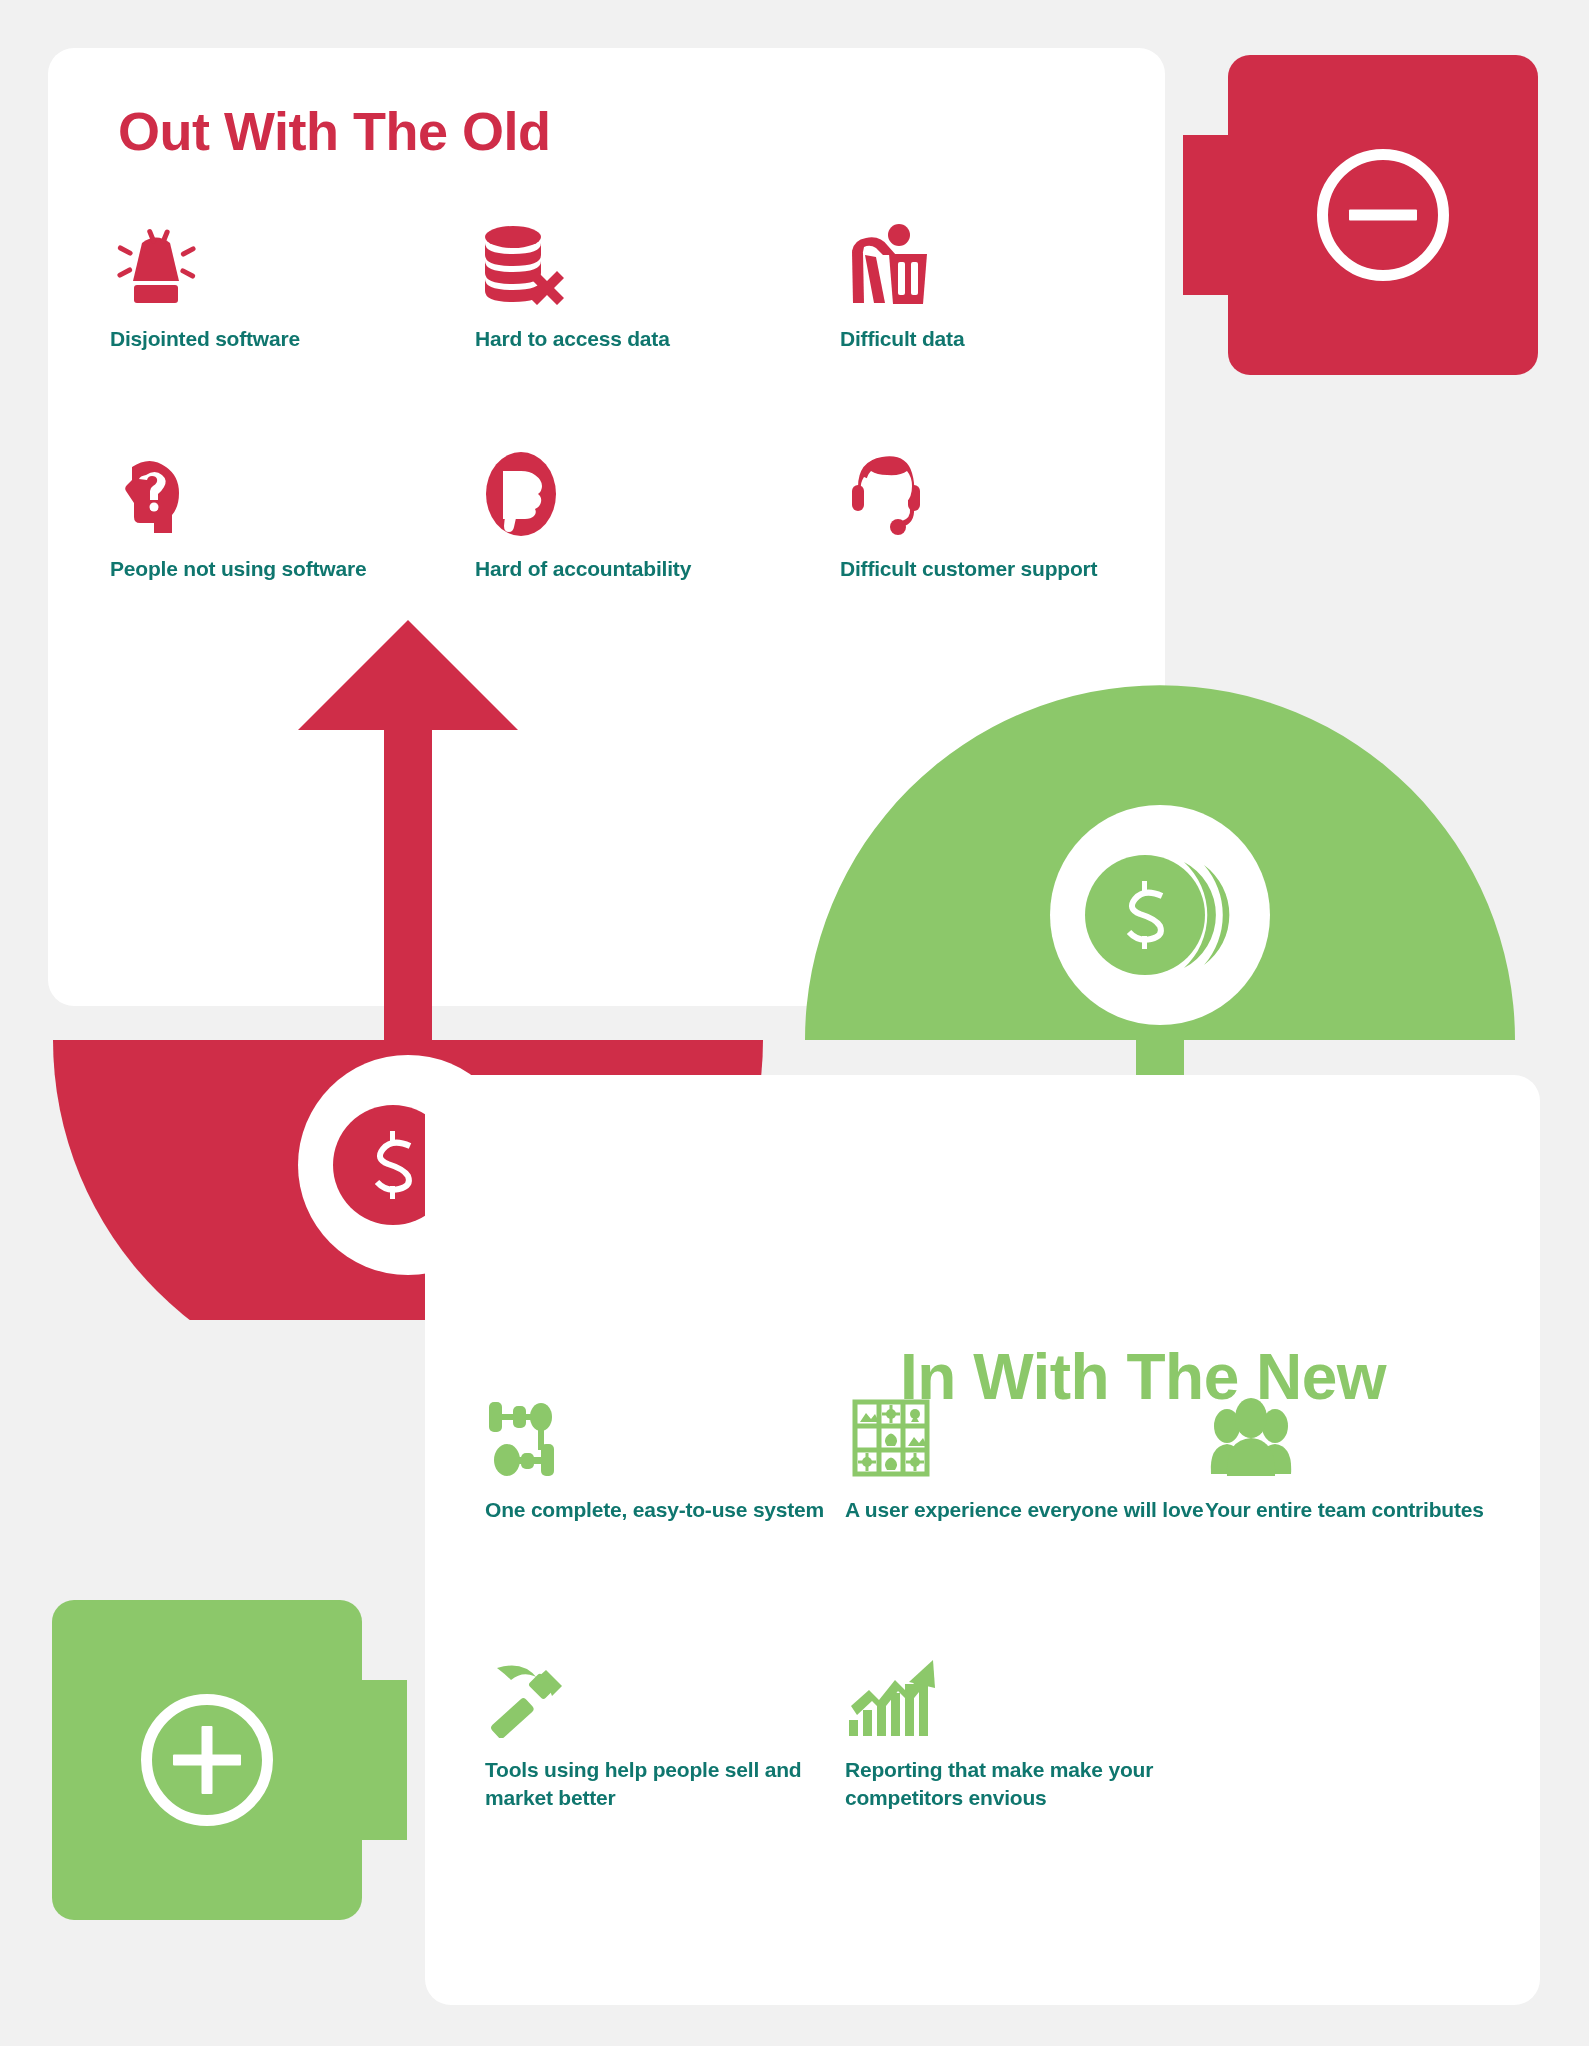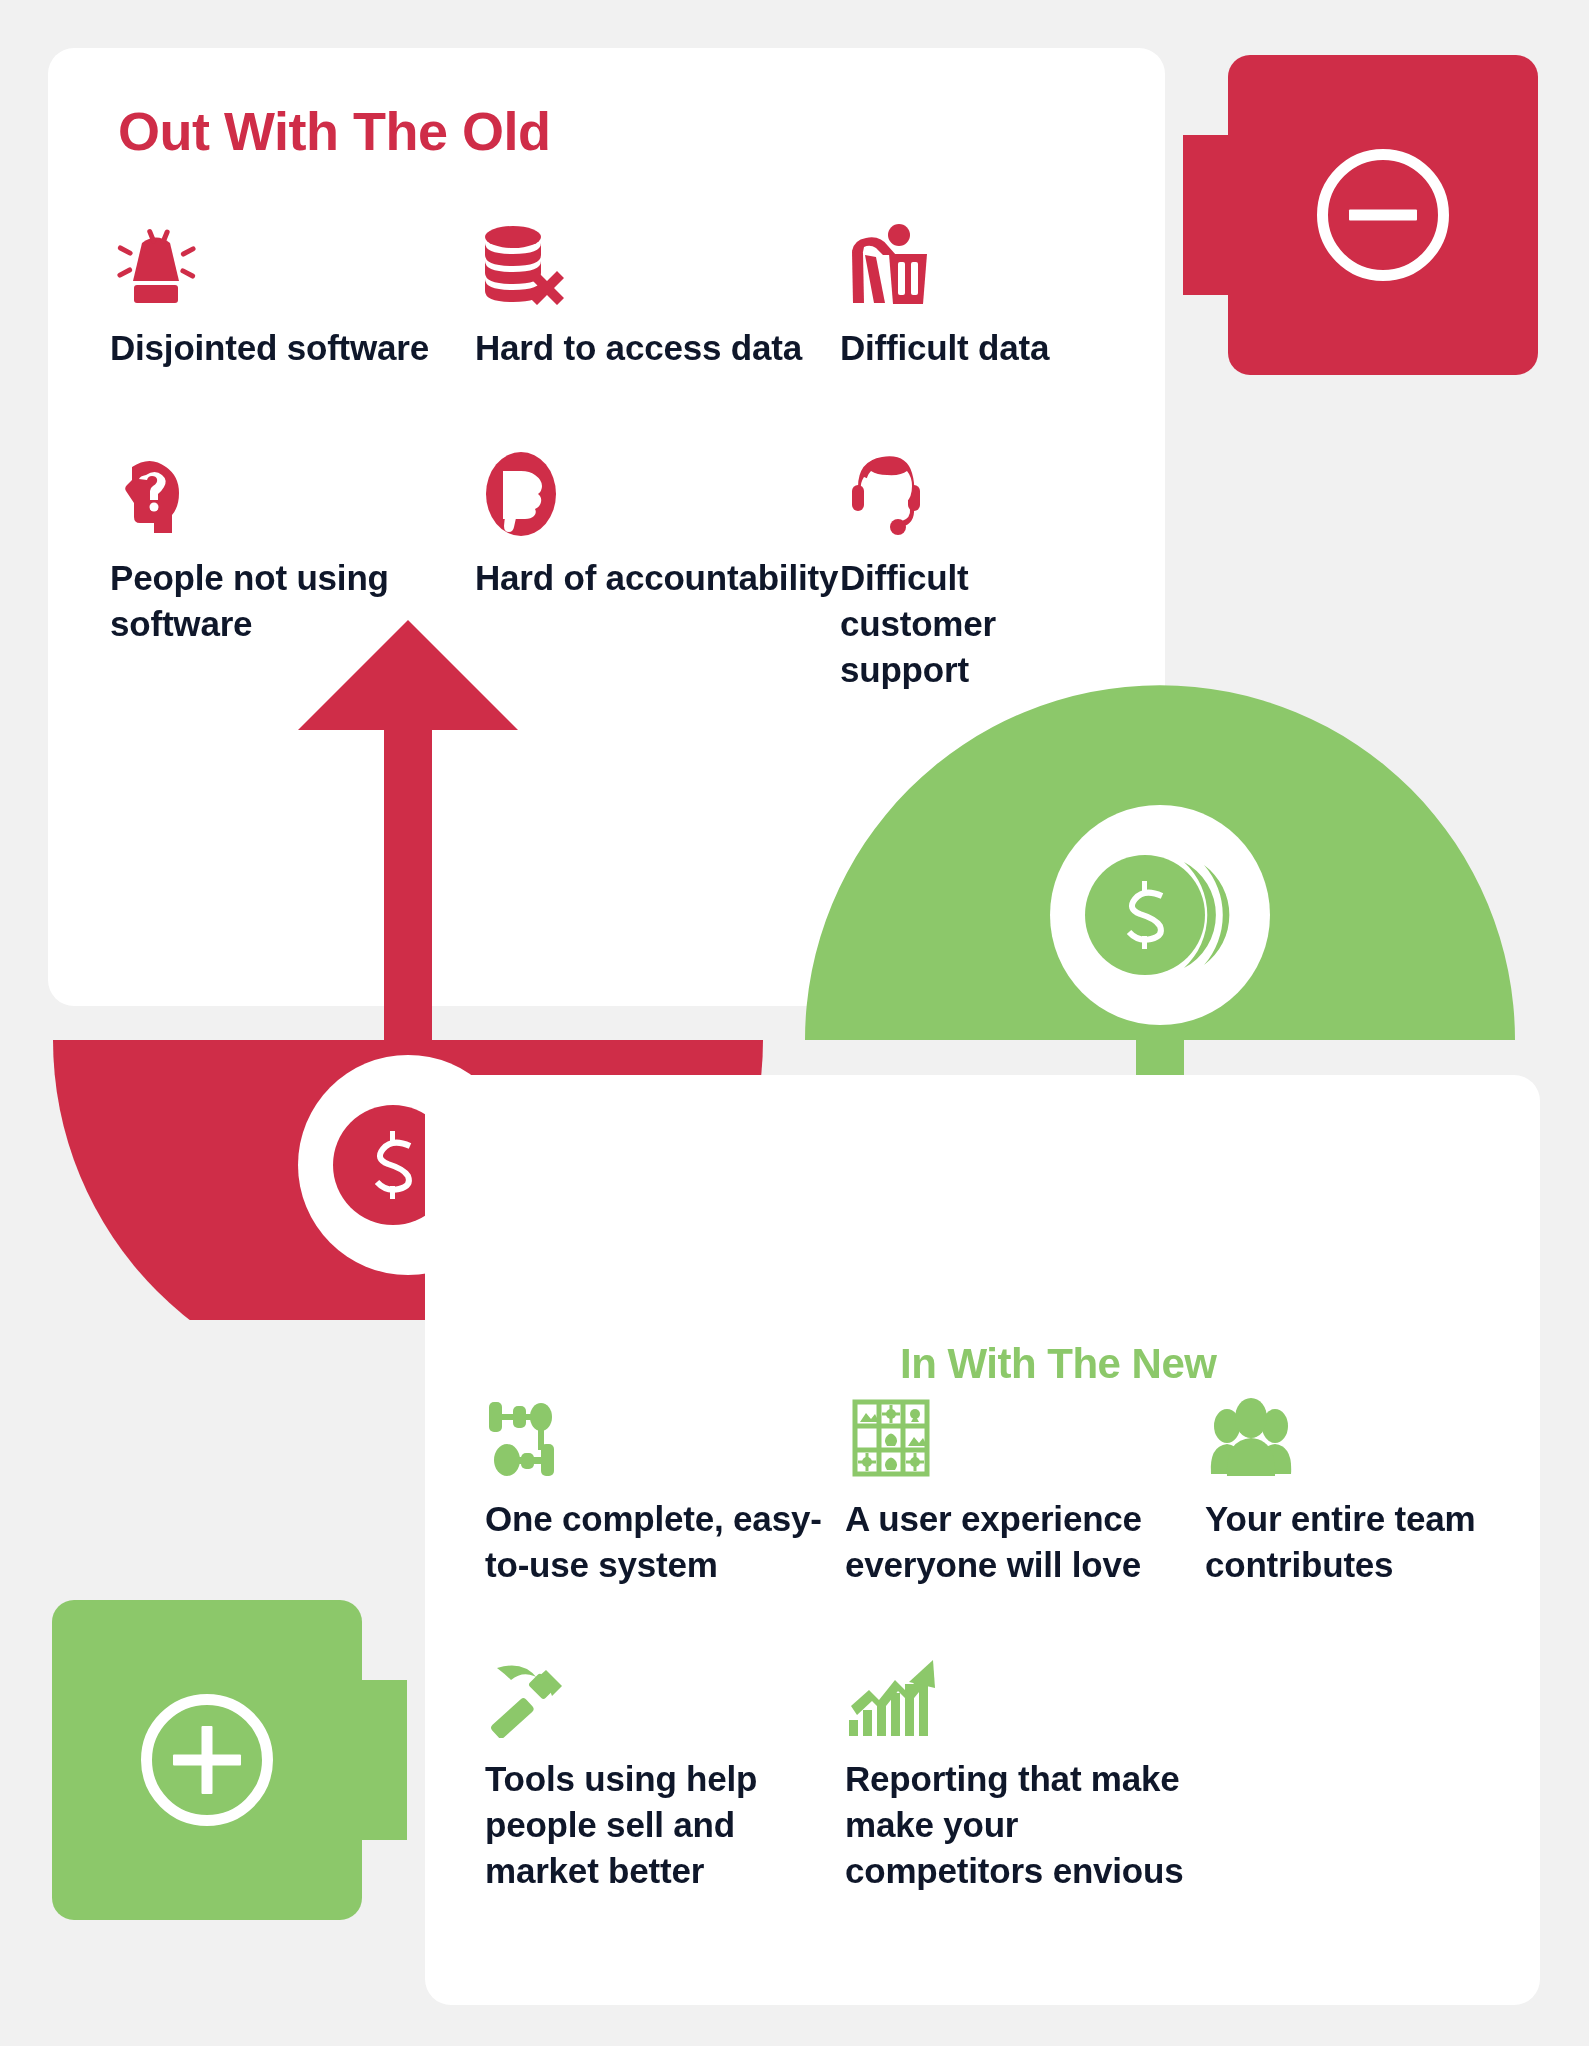--- a/index.html
+++ b/index.html
@@ -28,35 +28,35 @@
     box-sizing:border-box;
   }
   .badge .bar-h{position:absolute;left:50%;top:50%;transform:translate(-50%,-50%);
     width:68px;height:11px;background:#fff;border-radius:1px;}
   .badge .bar-v{position:absolute;left:50%;top:50%;transform:translate(-50%,-50%);
     width:11px;height:68px;background:#fff;border-radius:1px;}
 
   
   .heading{position:absolute;font-weight:bold;letter-spacing:-0.5px;white-space:nowrap;}
   #title-old{left:118px;top:100px;font-size:54px;color:#cf2d48;}
-  #title-new{left:900px;top:1340px;font-size:42px;color:#8cc86a;}
+  #title-new{left:900px;top:1340px;font-size:64px;color:#8cc86a;}
 
   
   .grid{position:absolute;display:grid;}
   #grid-old{left:110px;top:215px;width:1000px;
     grid-template-columns:365px 365px 270px;
     grid-auto-rows:230px;}
   #grid-new{left:485px;top:1386px;width:1000px;
     grid-template-columns:360px 360px 280px;
     grid-auto-rows:260px;}
   .feature{position:relative;}
   .feature .ico{height:92px;display:flex;align-items:flex-end;}
   .feature .cap{
-    margin-top:18px;font-size:35px;font-weight:bold;
-    color:#0f172a;line-height:1.32;letter-spacing:-0.2px;
+    margin-top:18px;font-size:21px;font-weight:bold;
+    color:#0f766e;line-height:1.32;letter-spacing:-0.2px;
   }
 
   
   #midgraphic{position:absolute;left:0;top:600px;width:1589px;height:720px;}
 
   svg{display:block;}
 </style>
 </head>
 <body>
 

